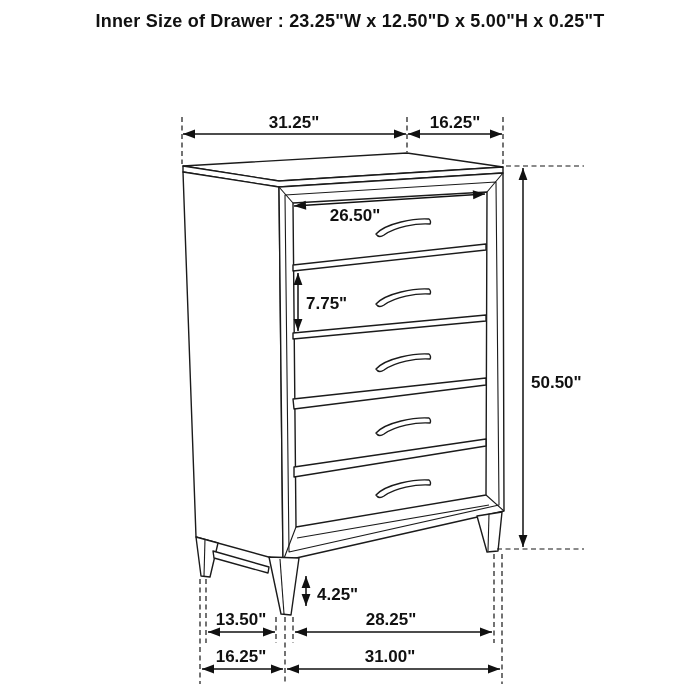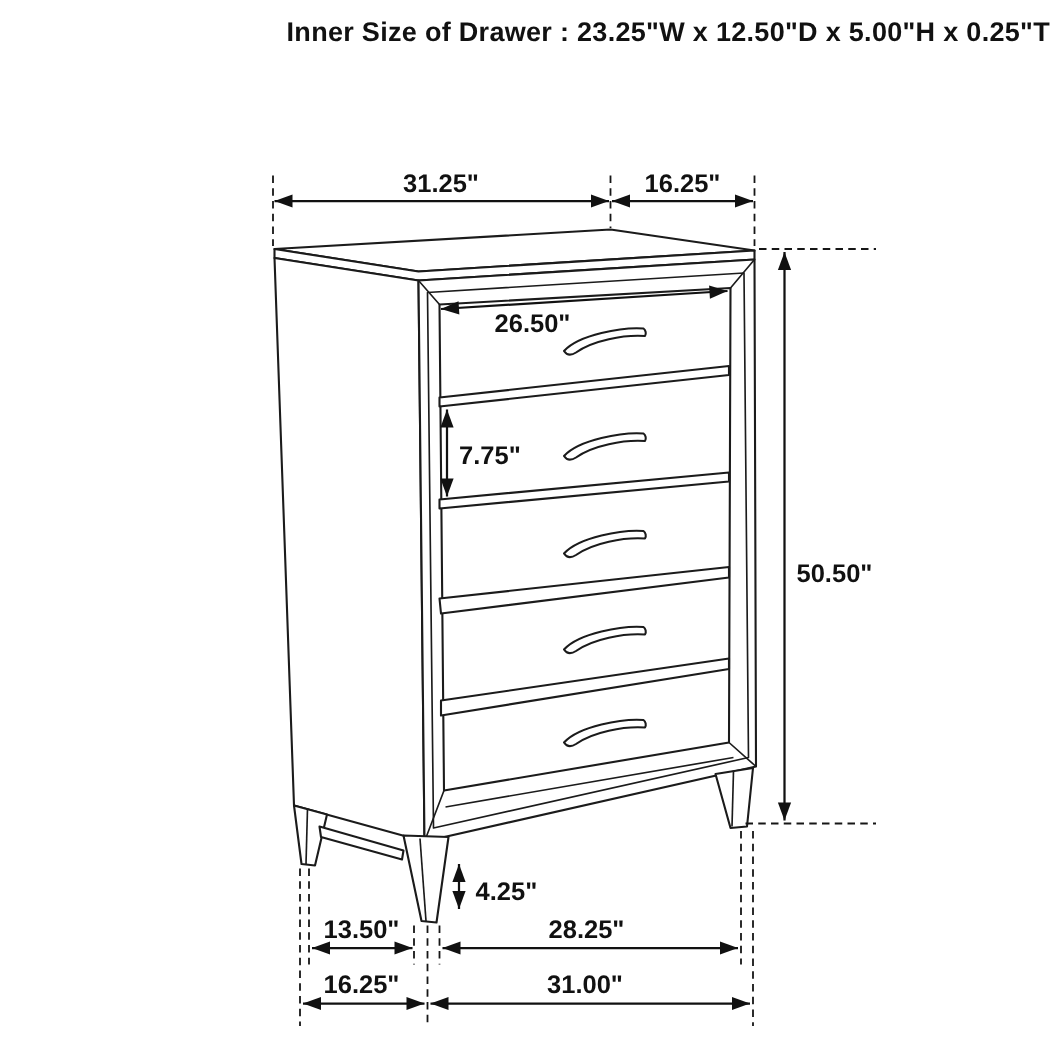--- a/index.html
+++ b/index.html
@@ -1,18 +1,18 @@
 <!DOCTYPE html>
 <html><head>
 <meta charset="utf-8">
 <style>
   html,body{margin:0;padding:0;background:#fff;}
   .stage{position:relative;width:700px;height:700px;background:#fff;overflow:hidden;
          font-family:"Liberation Sans",sans-serif;}
-  .title{position:absolute;top:11px;left:0;right:0;text-align:right;
+  .title{position:absolute;top:11px;left:0;right:0;text-align:center;
          font:bold 18px "Liberation Sans",sans-serif;color:#111;letter-spacing:.2px;}
   svg{position:absolute;top:0;left:0;}
   .fl{fill:#ffffff;stroke:#1b1b1b;stroke-width:1.4;stroke-linejoin:round;}
   .thin{fill:none;stroke:#1b1b1b;stroke-width:1.1;stroke-linejoin:round;}
   .dash{fill:none;stroke:#161616;stroke-width:1.2;stroke-dasharray:5 3.5;}
   .dim{fill:none;stroke:#111;stroke-width:1.5;}
   .dimtxt{font:bold 17px "Liberation Sans",sans-serif;fill:#111;}
 </style>
 </head>
 <body>

